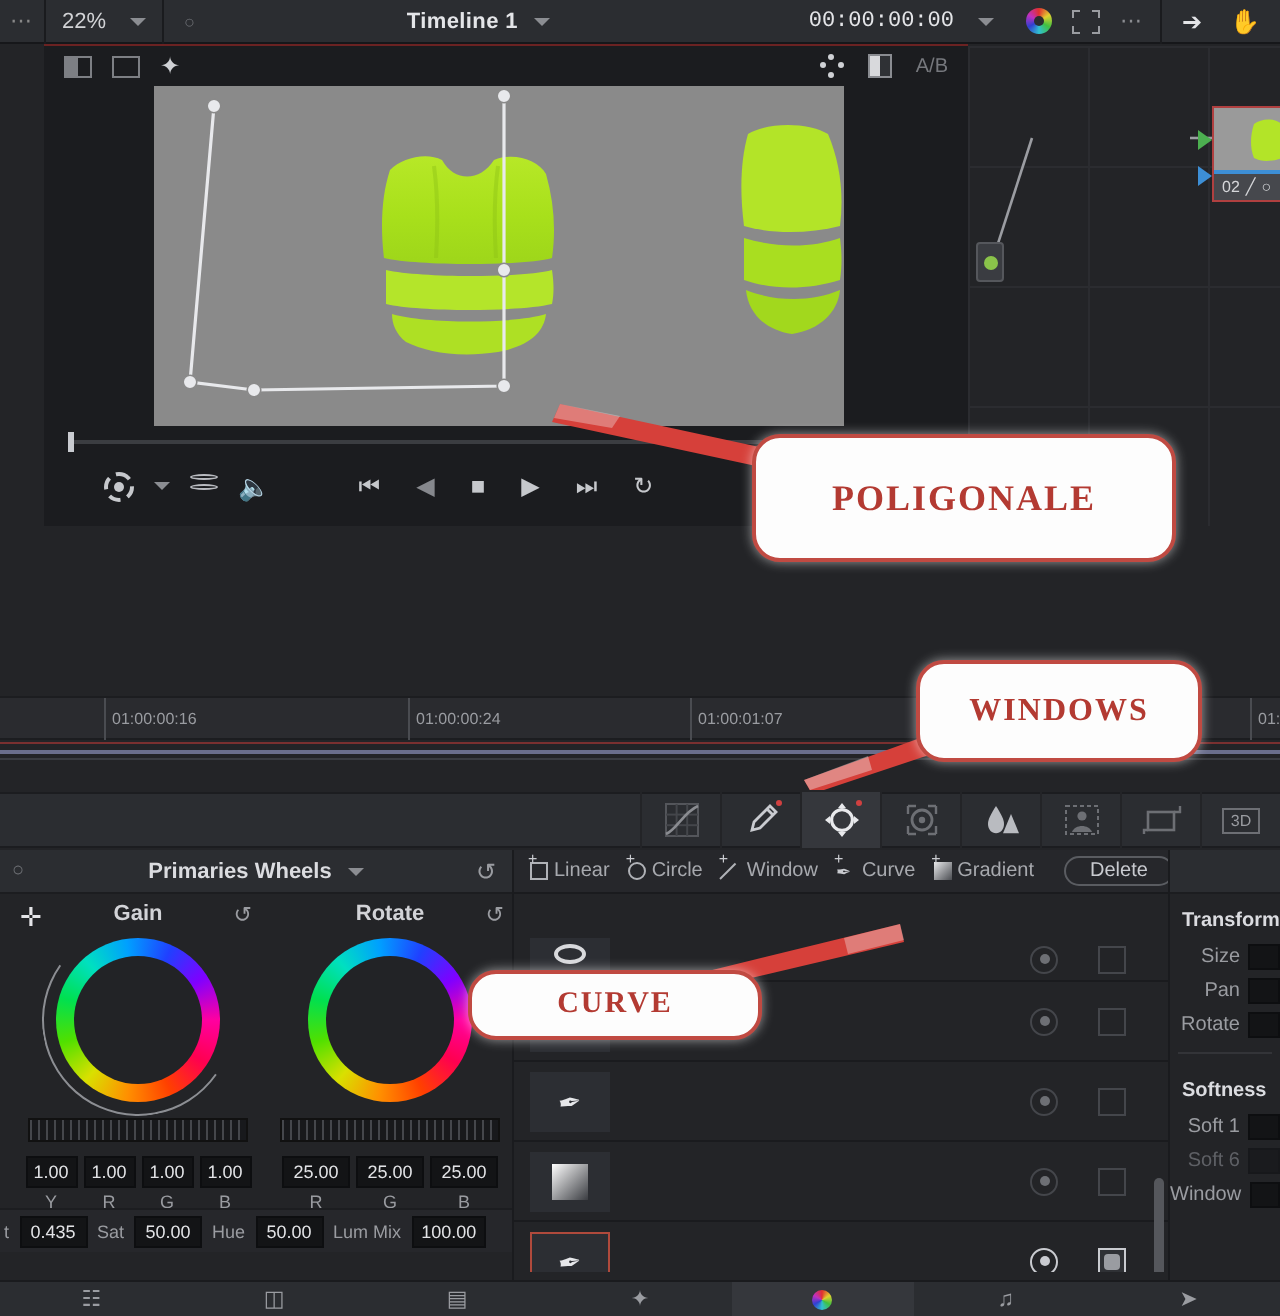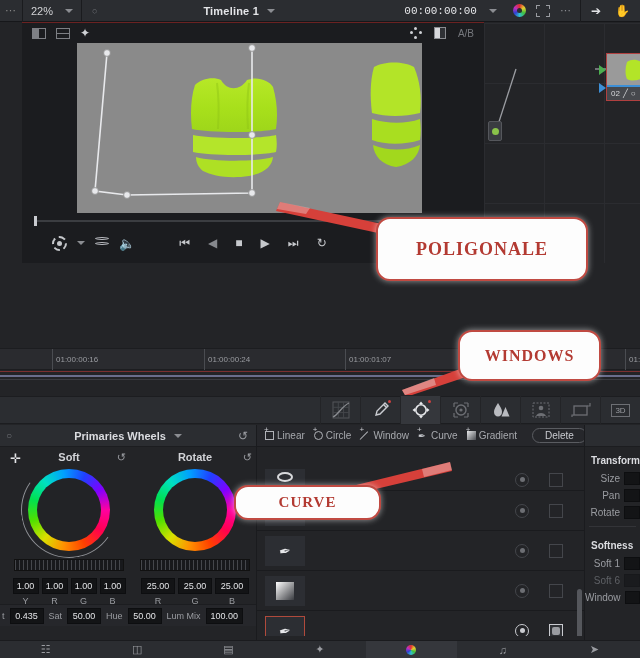--- a/index.html
+++ b/index.html
@@ -439,21 +439,21 @@
       <span style="position:absolute;left:6px;color:#6e7075;font-size:10px;">○</span>
       <span class="pl-head-title">Primaries Wheels</span>
       <span class="chev" style="margin-left:8px;"></span>
       <span class="reset-ico">↺</span>
     </div>
 
     <div class="wheels">
       <span style="position:absolute;left:10px;top:4px;color:#e4e5e8;font-size:13px;">✛</span>
 
       <div class="wheel-group" style="left:8px;">
-        <div class="wheel-title">Soft</div>
+        <div class="wheel-title">Gain</div>
         <span class="wheel-reset">↺</span>
         <div class="wheel">
           <div class="wheel-arc"></div>
           <div class="wheel-cross"></div>
           <div class="wheel-knob"></div>
         </div>
         <div class="slider-strip"></div>
         <div class="numrow">
           <div class="numbox">
             <div class="numval">1.00</div>

